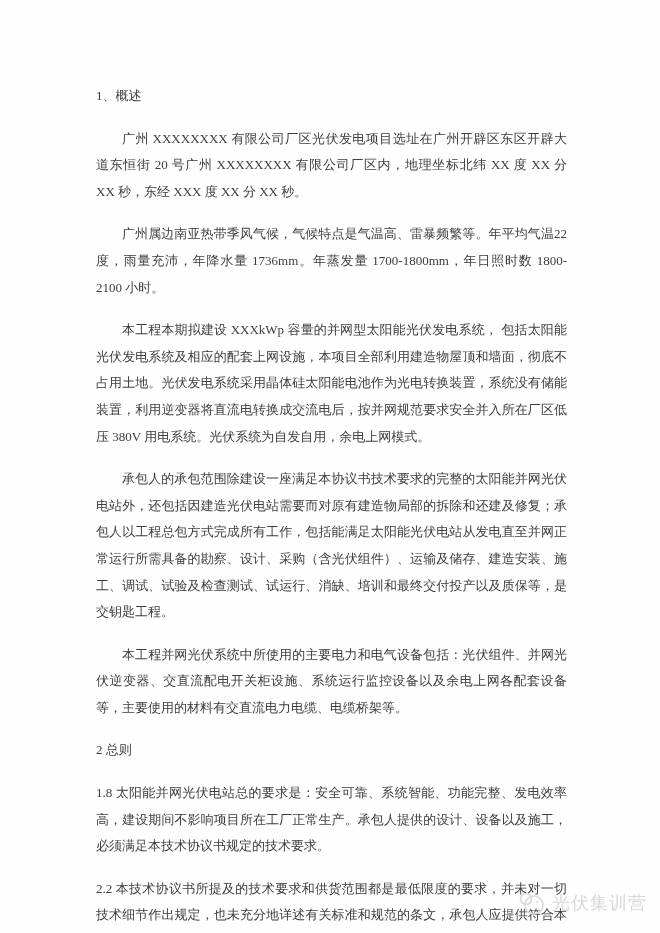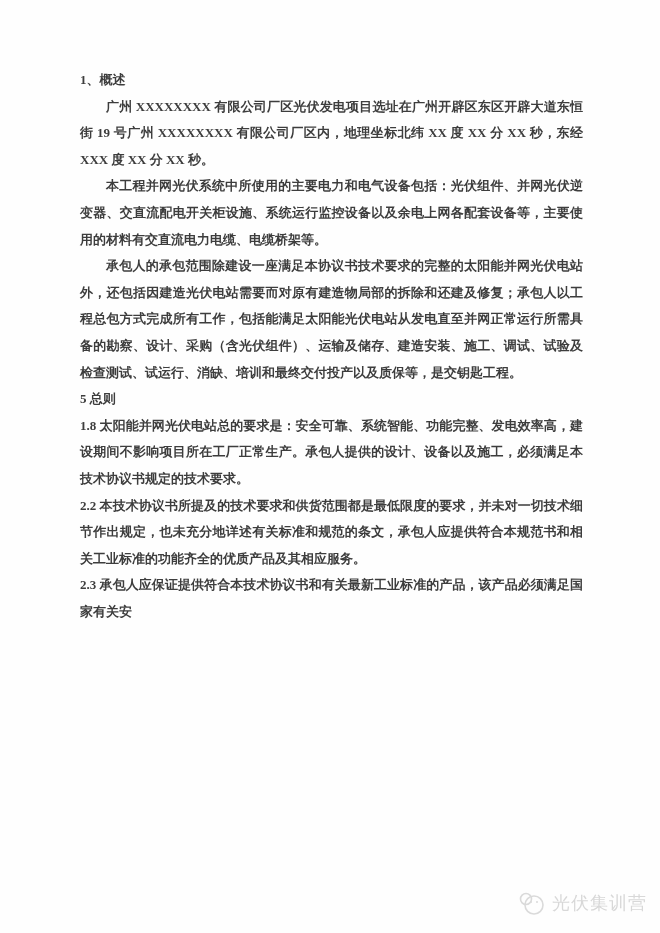--- a/index.html
+++ b/index.html
@@ -19,25 +19,25 @@
     position: absolute;
     left: 80px;
     top: 67px;
     width: 503px;
     color: #3d3d3d;
     font-size: 13px;
     line-height: 26.6px;
     text-align: justify;
   }
   .content h1, .content h2, .content p {
-    margin: 0;
+    margin: 16px;
     padding: 0;
     font-size: 13px;
     line-height: 26.6px;
-    font-weight: bold;
+    font-weight: normal;
   }
   .hd {
     font-weight: bold;
   }
   p.ind {
     text-indent: 2em;
   }
   .watermark {
     position: absolute;
     right: 13px;
@@ -59,31 +59,33 @@
   }
 </style>
 </head>
 <body>
 
 <div class="page">
   <div class="content">
 
     <h1 class="hd">1、概述</h1>
 
-    <p class="ind">广州 XXXXXXXX 有限公司厂区光伏发电项目选址在广州开辟区东区开辟大道东恒街 19 号广州 XXXXXXXX 有限公司厂区内，地理坐标北纬 XX 度 XX 分 XX 秒，东经 XXX 度 XX 分 XX 秒。</p>
+    <p class="ind">广州 XXXXXXXX 有限公司厂区光伏发电项目选址在广州开辟区东区开辟大道东恒街 20 号广州 XXXXXXXX 有限公司厂区内，地理坐标北纬 XX 度 XX 分 XX 秒，东经 XXX 度 XX 分 XX 秒。</p>
+
+    <p class="ind">广州属边南亚热带季风气候，气候特点是气温高、雷暴频繁等。年平均气温22 度，雨量充沛，年降水量 1736mm。年蒸发量 1700-1800mm，年日照时数 1800-2100 小时。</p>
 
 
 
+    <p class="ind">本工程本期拟建设 XXXkWp 容量的并网型太阳能光伏发电系统， 包括太阳能光伏发电系统及相应的配套上网设施，本项目全部利用建造物屋顶和墙面，彻底不占用土地。光伏发电系统采用晶体硅太阳能电池作为光电转换装置，系统没有储能装置，利用逆变器将直流电转换成交流电后，按并网规范要求安全并入所在厂区低压 380V 用电系统。光伏系统为自发自用，余电上网模式。</p>
 
+    <p class="ind">承包人的承包范围除建设一座满足本协议书技术要求的完整的太阳能并网光伏电站外，还包括因建造光伏电站需要而对原有建造物局部的拆除和还建及修复；承包人以工程总包方式完成所有工作，包括能满足太阳能光伏电站从发电直至并网正常运行所需具备的勘察、设计、采购（含光伏组件）、运输及储存、建造安装、施工、调试、试验及检查测试、试运行、消缺、培训和最终交付投产以及质保等，是交钥匙工程。</p>
 
     <p class="ind">本工程并网光伏系统中所使用的主要电力和电气设备包括：光伏组件、并网光伏逆变器、交直流配电开关柜设施、系统运行监控设备以及余电上网各配套设备等，主要使用的材料有交直流电力电缆、电缆桥架等。</p>
 
-    <p class="ind">承包人的承包范围除建设一座满足本协议书技术要求的完整的太阳能并网光伏电站外，还包括因建造光伏电站需要而对原有建造物局部的拆除和还建及修复；承包人以工程总包方式完成所有工作，包括能满足太阳能光伏电站从发电直至并网正常运行所需具备的勘察、设计、采购（含光伏组件）、运输及储存、建造安装、施工、调试、试验及检查测试、试运行、消缺、培训和最终交付投产以及质保等，是交钥匙工程。</p>
-
-    <h2 class="hd">5 总则</h2>
+    <h2 class="hd">2 总则</h2>
 
     <p>1.8 太阳能并网光伏电站总的要求是：安全可靠、系统智能、功能完整、发电效率高，建设期间不影响项目所在工厂正常生产。承包人提供的设计、设备以及施工，必须满足本技术协议书规定的技术要求。</p>
 
     <p>2.2 本技术协议书所提及的技术要求和供货范围都是最低限度的要求，并未对一切技术细节作出规定，也未充分地详述有关标准和规范的条文，承包人应提供符合本规范书和相关工业标准的功能齐全的优质产品及其相应服务。</p>
 
     <p>2.3 承包人应保证提供符合本技术协议书和有关最新工业标准的产品，该产品必须满足国家有关安</p>
 
   </div>
 
   <div class="watermark">

